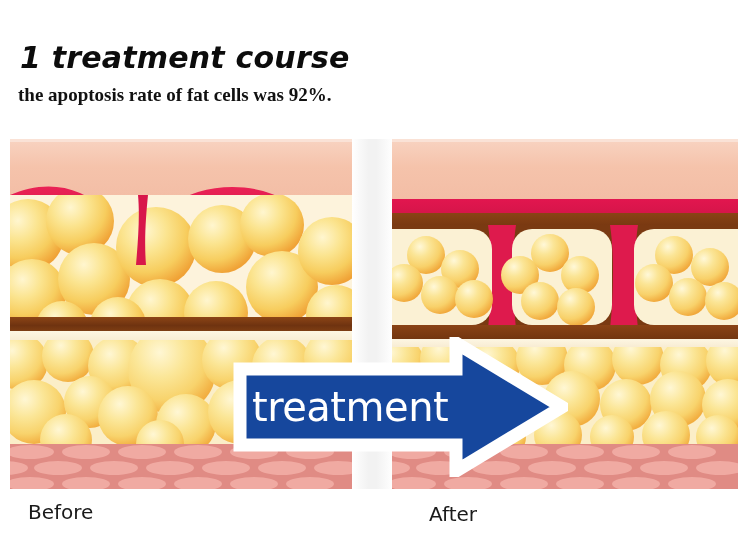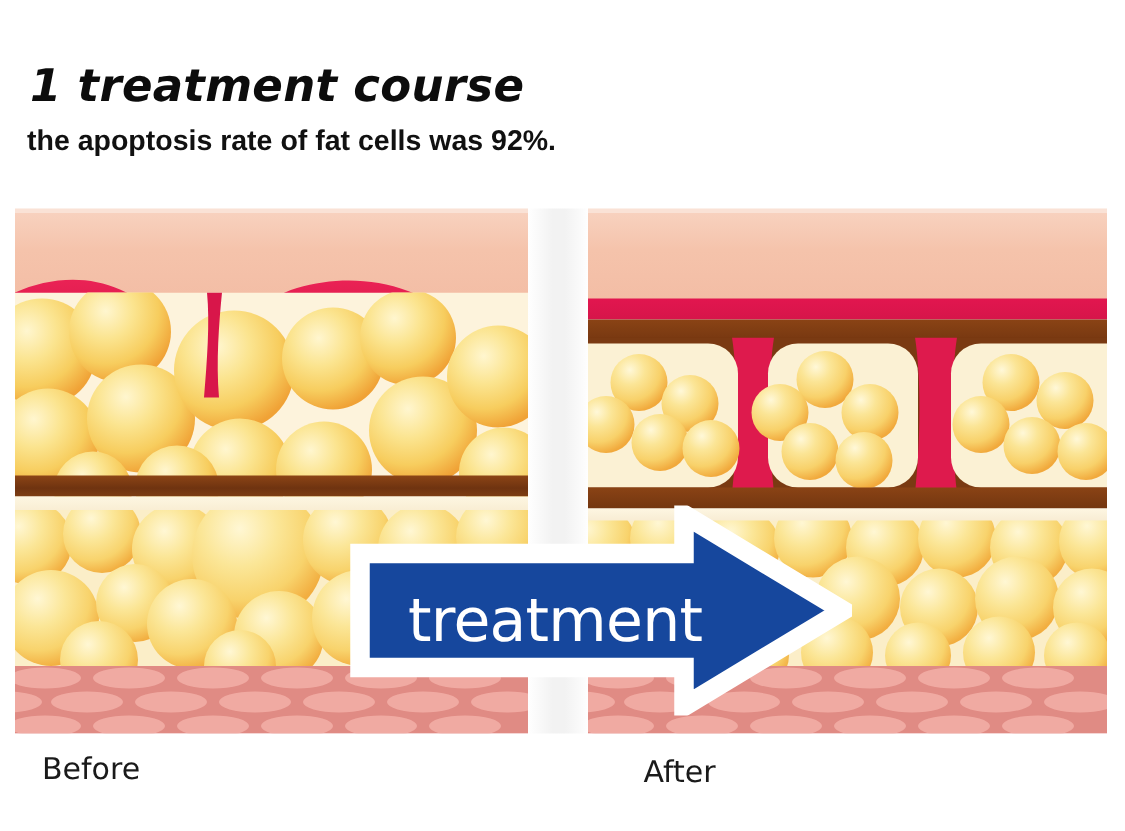--- a/index.html
+++ b/index.html
@@ -17,21 +17,21 @@
     position:absolute;left:20px;top:40px;
     font-family:"DejaVu Sans", sans-serif;
     font-style:italic;font-weight:bold;
     font-size:30px;color:#0c0c0c;
     letter-spacing:0.2px;
     white-space:nowrap;
     text-align:right;
   }
   .subtitle{
     position:absolute;left:18px;top:84px;
-    font-family:Liberation Sans, sans-serif;
+    font-family:Liberation Serif, serif;
     font-weight:bold;font-size:19px;color:#111111;
     white-space:nowrap;
   }
 
   
   .panel{
     position:absolute;top:139px;height:350px;
     overflow:hidden;background:#ffffff;
   }
   #panel-before{left:10px;width:342px;}
@@ -350,22 +350,22 @@
         <ellipse cx="244" cy="40" rx="24" ry="7"></ellipse>
         <ellipse cx="300" cy="40" rx="24" ry="7"></ellipse>
       </g>
     </svg>
   </div>
 
   <div class="arrow-wrap">
     <svg viewBox="0 0 336 140" width="336" height="140">
       <path d="M8,32 L224,32 L224,6 L330,70 L224,134 L224,108 L8,108 Z" fill="#16479d" stroke="#ffffff" stroke-width="13" stroke-linejoin="miter"></path>
     </svg>
-    <div style="position:absolute;left:40px;top:40px;width:196px;height:60px;
-                display:flex;align-items:flex-end;justify-content:flex-start;">
+    <div style="position:absolute;left:20px;top:40px;width:196px;height:60px;
+                display:flex;align-items:center;justify-content:flex-start;">
       <span style="font-family:'DejaVu Sans',sans-serif;font-size:40px;color:#ffffff;
                    letter-spacing:-0.5px;">treatment</span>
     </div>
   </div>
 
   <div class="caption" id="caption-before">Before</div>
 
   <div class="caption" id="caption-after">After</div>
 
 </div>

